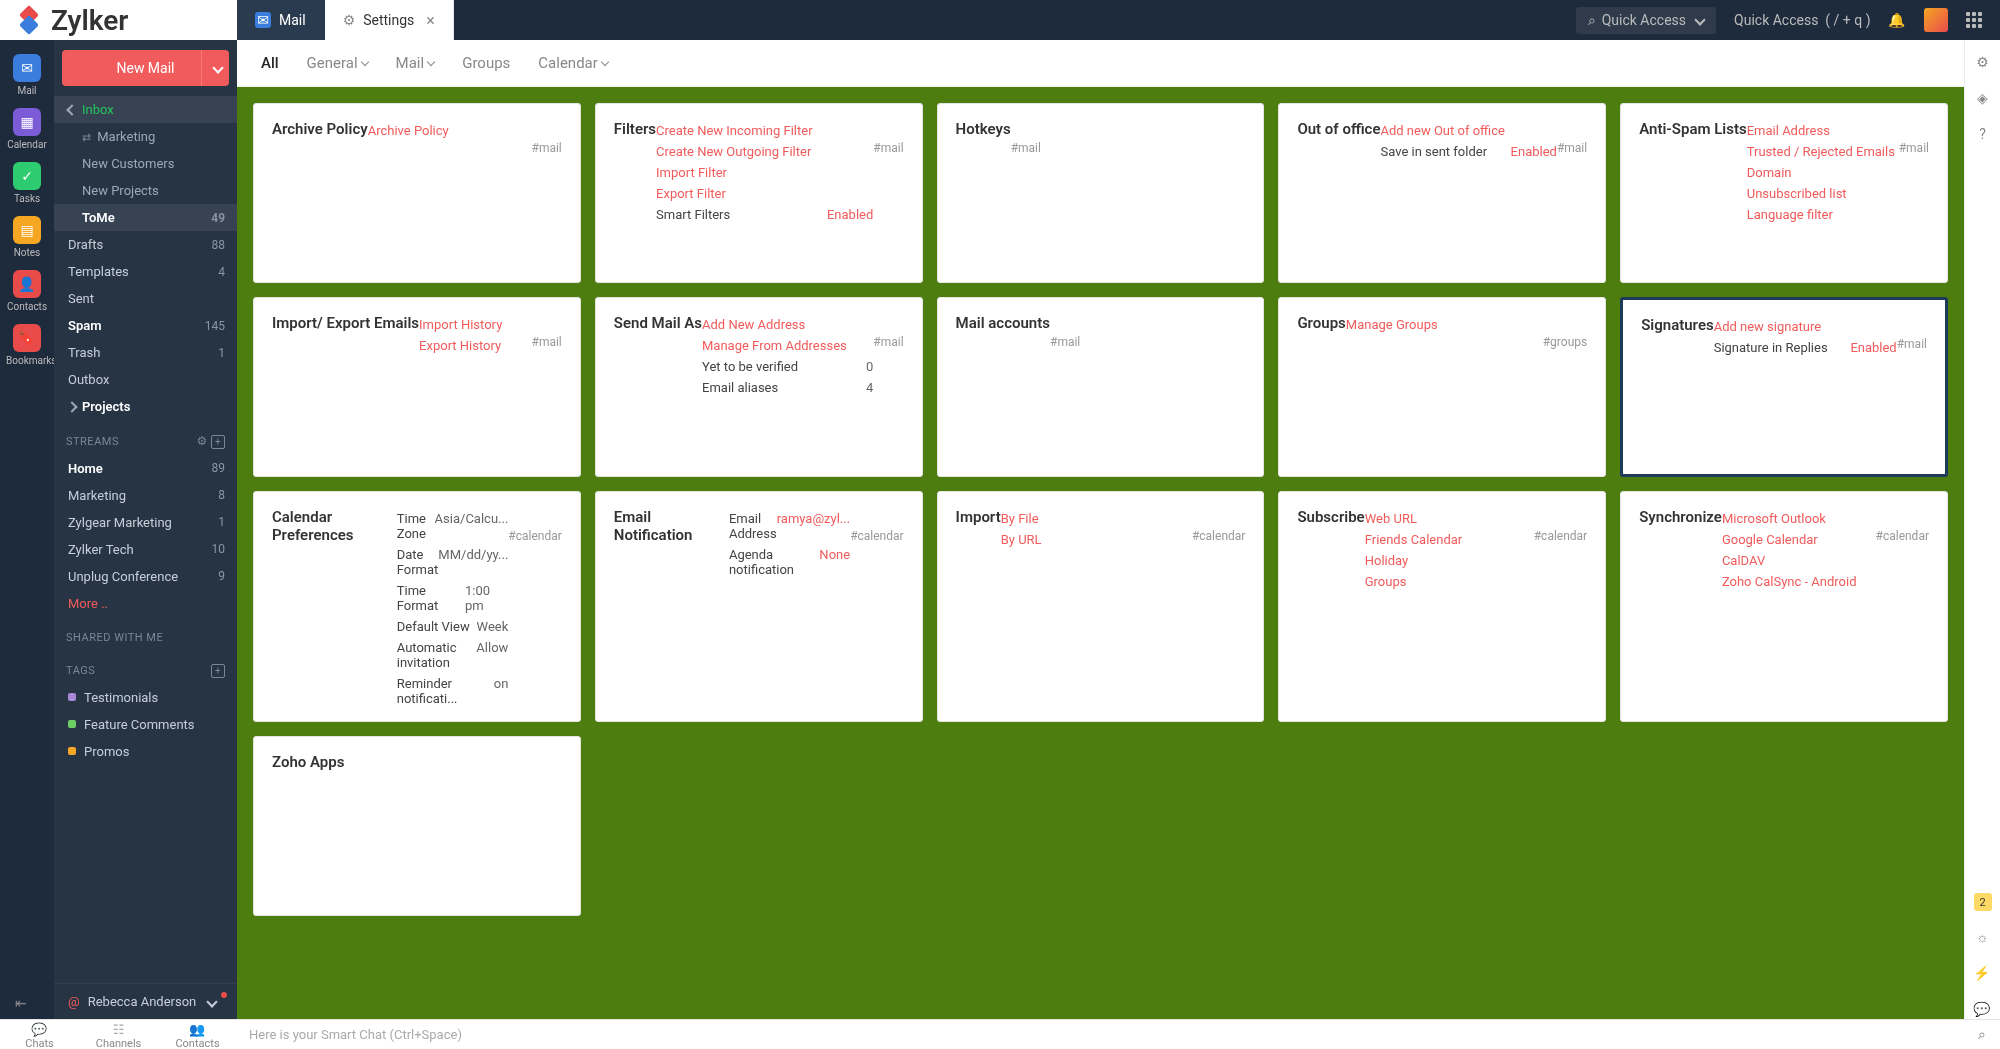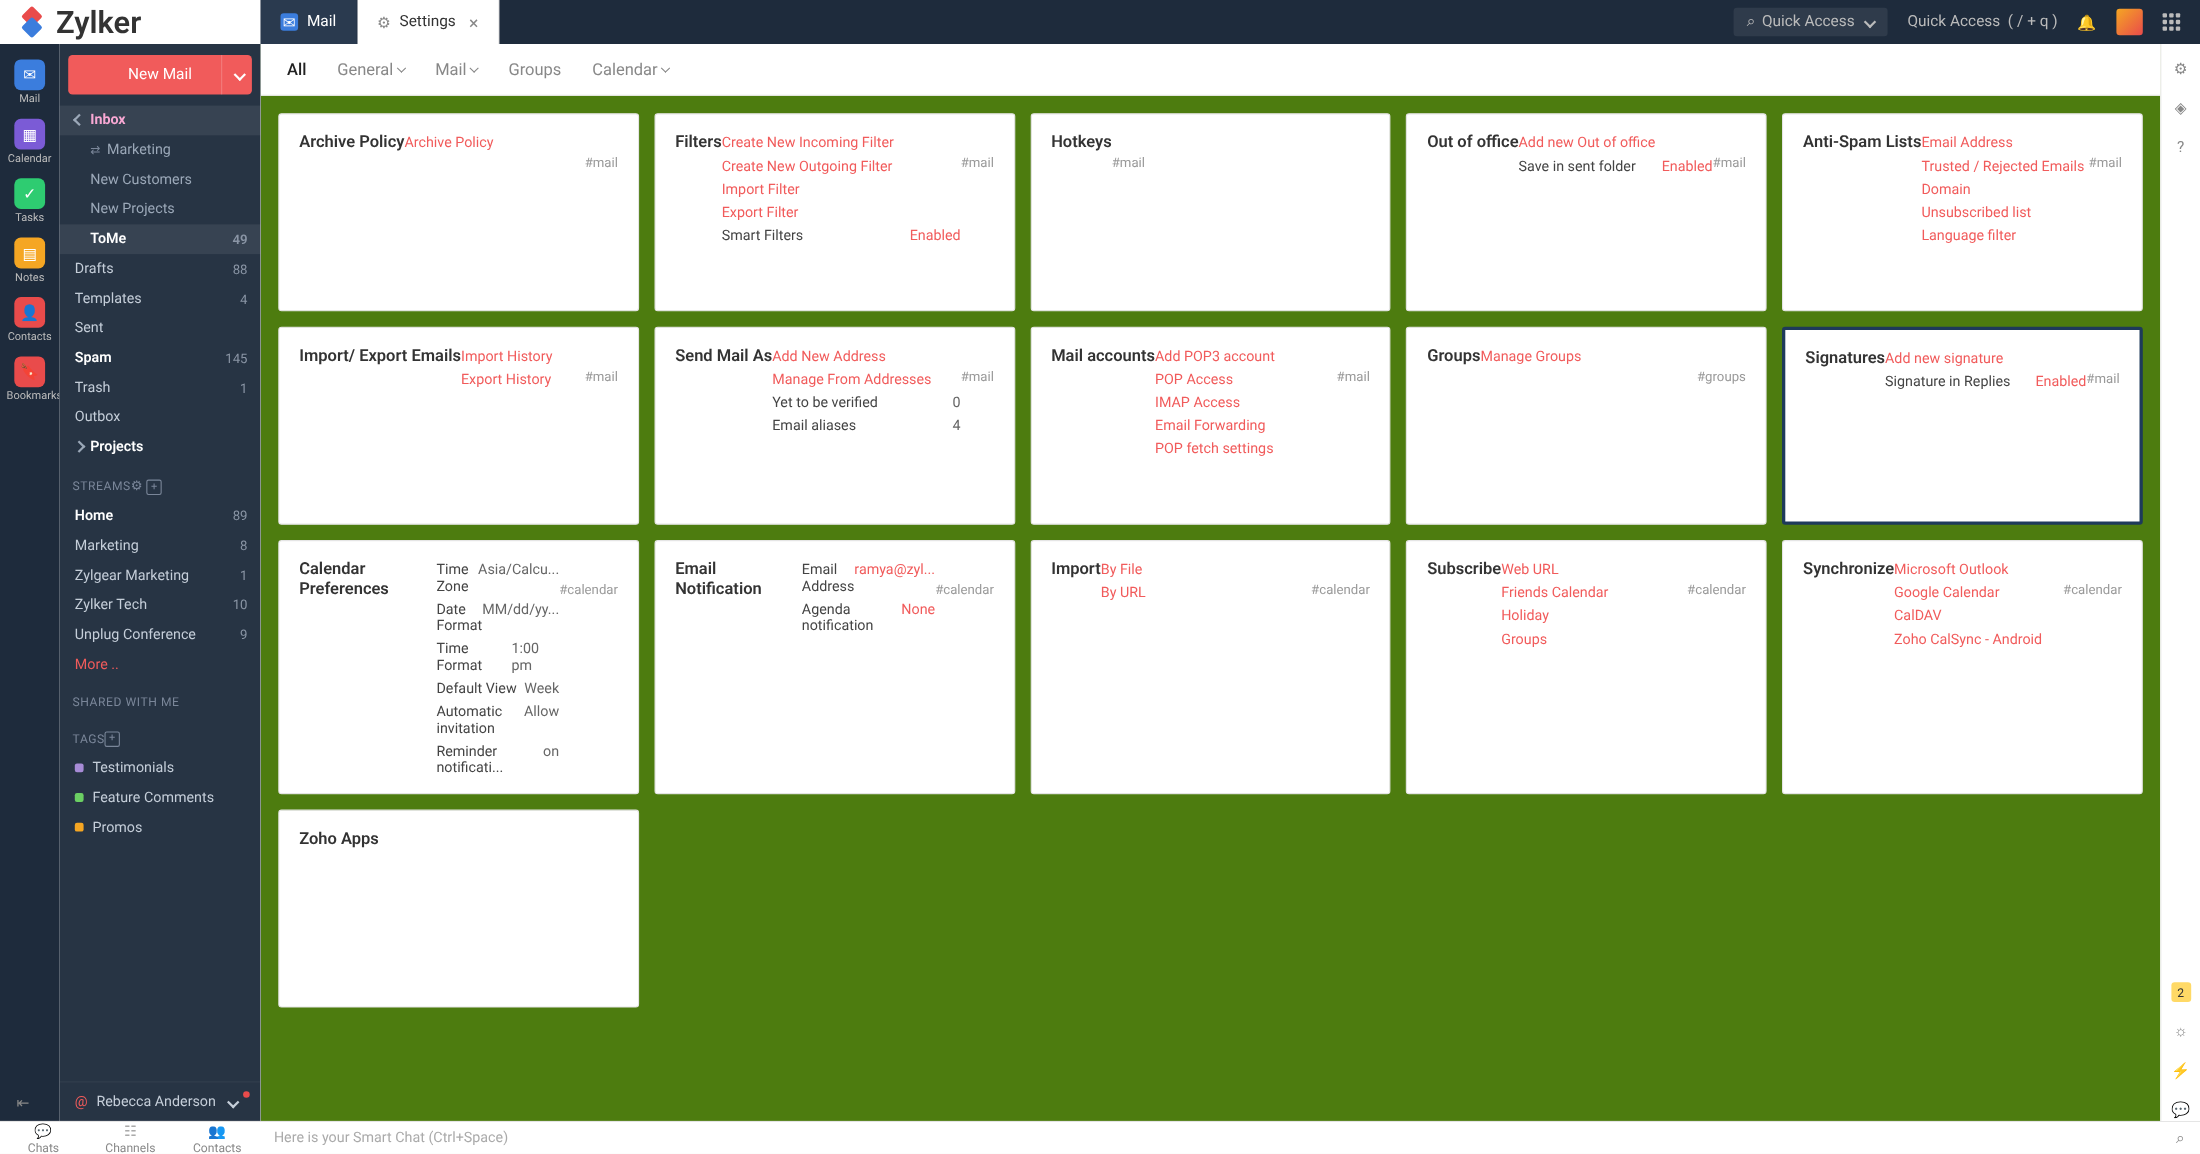--- a/index.html
+++ b/index.html
@@ -30,25 +30,25 @@
 .rail-icon.cal{background:#7b5bd6}
 .rail-icon.tasks{background:#2ecc71}
 .rail-icon.notes{background:#f5a623}
 .rail-icon.contacts{background:#e94b4b}
 .rail-icon.bookmarks{background:#e94b4b}
 
 .sidebar{width:183px;background:#273444;color:#c5ced9;display:flex;flex-direction:column;font-size:13px;overflow-y:auto}
 .new-mail{margin:10px 8px;background:#f15b5b;color:#fff;border-radius:4px;height:36px;display:flex;align-items:center;justify-content:center;font-size:14px;position:relative;cursor:pointer}
 .nm-caret{position:absolute;right:0;top:0;bottom:0;width:28px;border-left:1px solid rgba(255,255,255,.2);display:flex;align-items:center;justify-content:center}
 .sb-item{display:flex;align-items:center;justify-content:space-between;padding:6px 12px 6px 14px;cursor:pointer}
-.sb-item.active{background:rgba(255,255,255,.08);color:#f9a8d4;font-weight:700}
+.sb-item.active{background:rgba(255,255,255,.08);color:#22c55e;font-weight:400}
 .sb-item.sub{padding-left:28px;font-weight:400;color:#9ba8b8}
 .sb-item.sub.active{color:#fff;font-weight:600}
 .sb-count{color:#8a95a5;font-size:12px}
-.sb-header{padding:14px 12px 6px;font-size:11px;color:#7a8699;letter-spacing:.5px;display:flex;justify-content:flex-start;align-items:center}
+.sb-header{padding:14px 12px 6px;font-size:11px;color:#7a8699;letter-spacing:.5px;display:flex;justify-content:space-between;align-items:center}
 .sb-link{color:#f15b5b;padding:6px 14px;cursor:pointer}
 .sb-tag{display:flex;align-items:center;gap:8px;padding:6px 14px;cursor:pointer}
 .tag-dot{width:8px;height:8px;border-radius:2px}
 .sb-user{margin-top:auto;padding:10px 14px;display:flex;align-items:center;gap:8px;border-top:1px solid rgba(255,255,255,.05);position:relative}
 .user-dot{width:6px;height:6px;background:#e94b4b;border-radius:50%;position:absolute;right:10px;top:8px}
 .caret-l{width:8px;height:8px;border-left:2px solid #9ba8b8;border-bottom:2px solid #9ba8b8;transform:rotate(45deg);display:inline-block;margin-right:6px}
 .caret-d{width:8px;height:8px;border-left:2px solid currentColor;border-bottom:2px solid currentColor;transform:rotate(-45deg);display:inline-block;margin-left:4px}
 .caret-r{width:8px;height:8px;border-right:2px solid #9ba8b8;border-top:2px solid #9ba8b8;transform:rotate(45deg);display:inline-block;margin-right:6px}
 .share-i{font-size:11px;color:#7a8699;margin-right:6px}
 
@@ -367,37 +367,20 @@
               </div>
               <div class="card-link static">
                 <span class="lbl">Email aliases</span>
                 <span class="val">4</span>
               </div>
             </div>
             <div class="card-tag">#mail</div>
           </div>
           <div class="card">
             <h3>Mail accounts</h3>
-            <div class="card-links">
-              <div class="card-link">
-                <span class="lbl">Add POP3 account</span>
-              </div>
-              <div class="card-link">
-                <span class="lbl">POP Access</span>
-              </div>
-              <div class="card-link">
-                <span class="lbl">IMAP Access</span>
-              </div>
-              <div class="card-link">
-                <span class="lbl">Email Forwarding</span>
-              </div>
-              <div class="card-link">
-                <span class="lbl">POP fetch settings</span>
-              </div>
-            </div>
             <div class="card-tag">#mail</div>
           </div>
           <div class="card">
             <h3>Groups</h3>
             <div class="card-links">
               <div class="card-link">
                 <span class="lbl">Manage Groups</span>
               </div>
             </div>
             <div class="card-tag">#groups</div>

